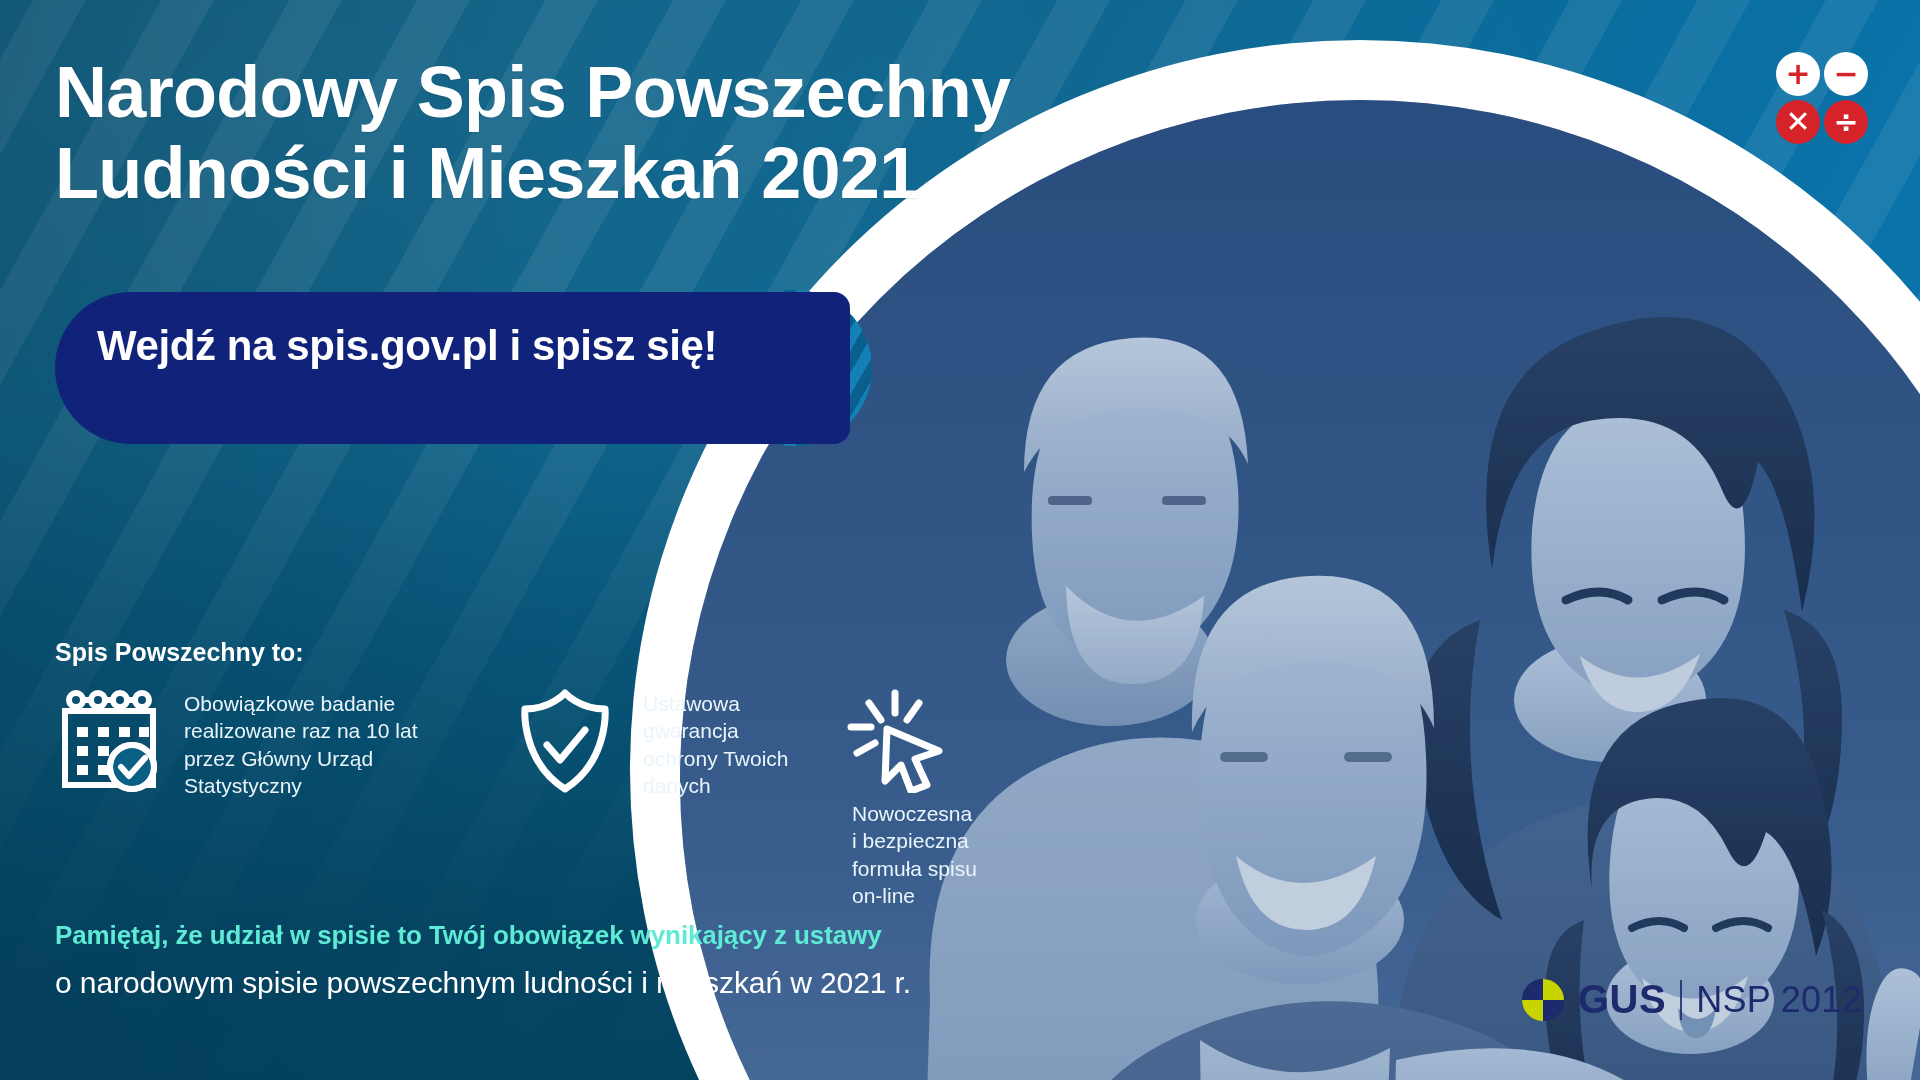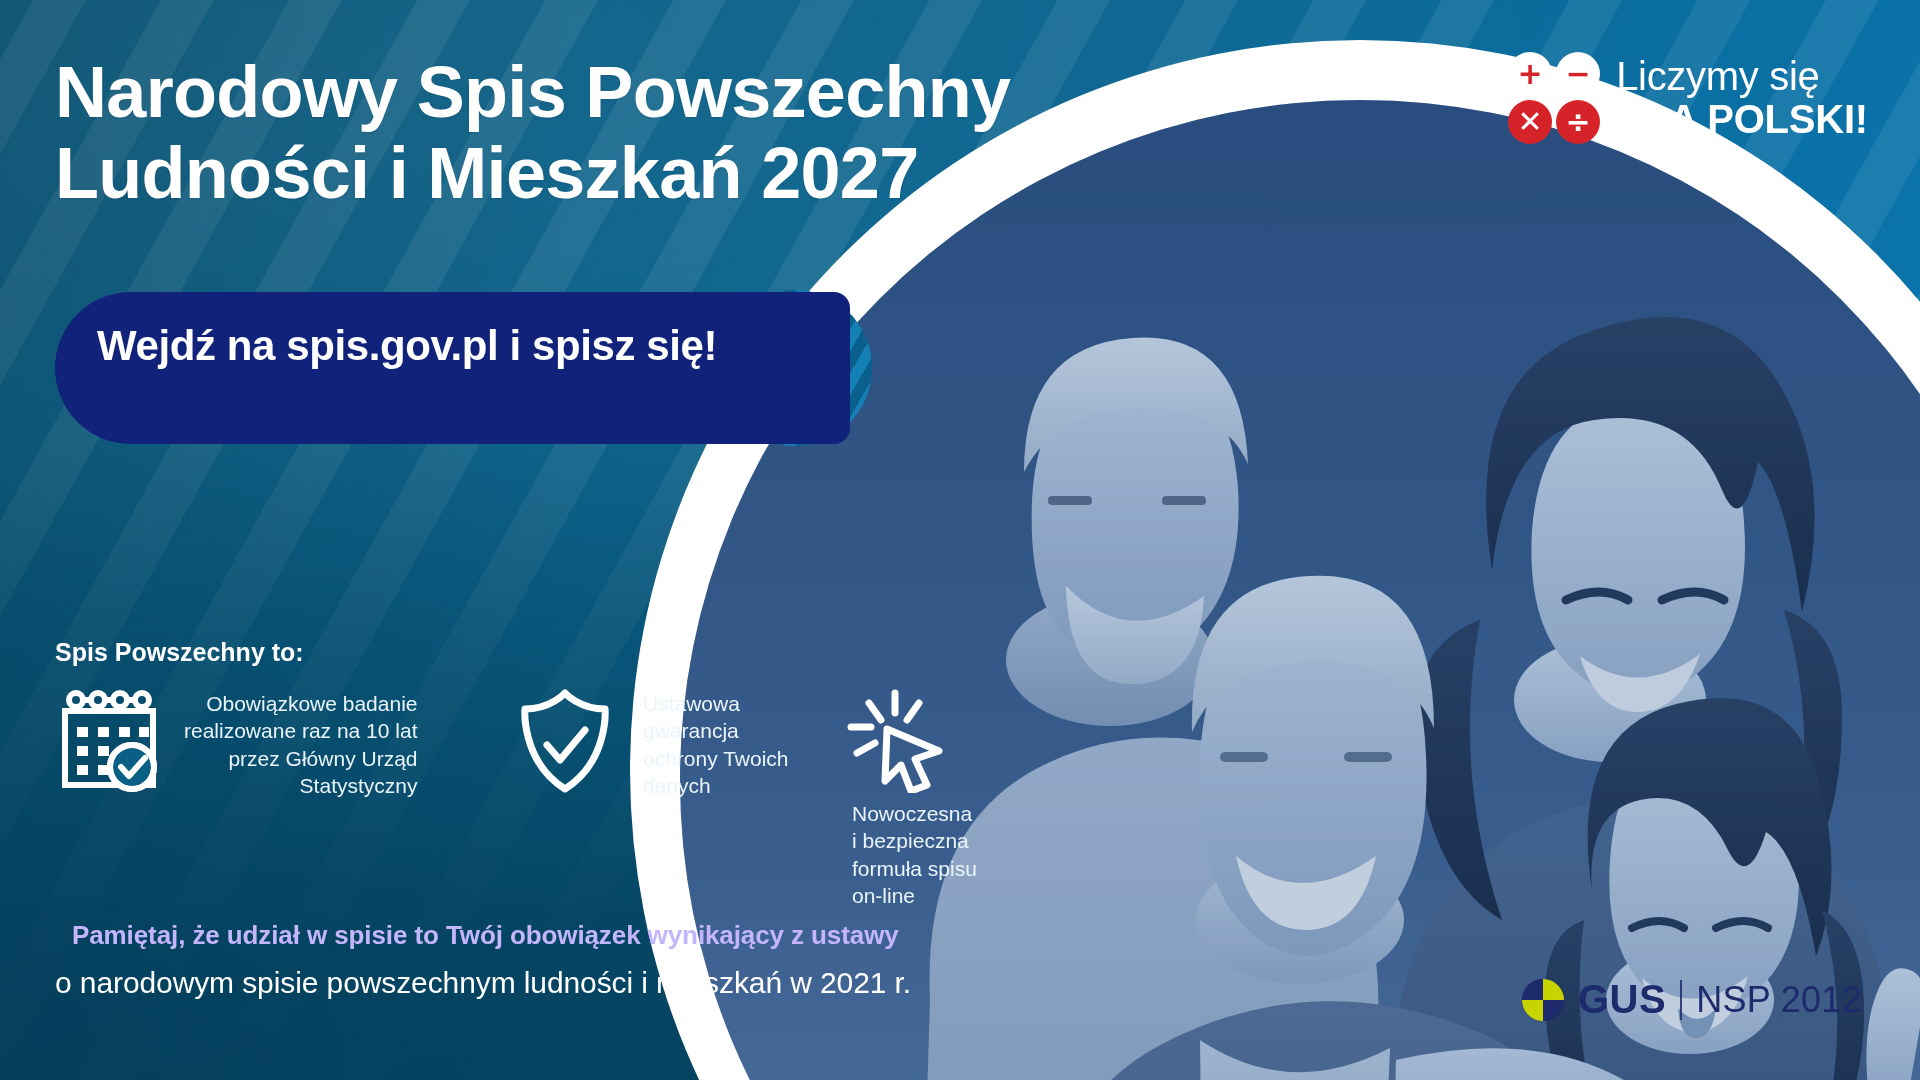--- a/index.html
+++ b/index.html
@@ -56,30 +56,30 @@
      letter-spacing:-0.1px;white-space:nowrap;}
 
   
   .feat-head{position:absolute;left:55px;top:638px;color:#ffffff;font-weight:bold;font-size:25px;}
   .feat-row{position:absolute;left:50px;top:686px;width:1110px;display:flex;align-items:flex-start;}
   .feat{display:flex;align-items:flex-start;}
   .feat .ico{flex:0 0 auto;display:flex;align-items:center;justify-content:center;}
   .feat .txt{color:#eaf4fb;font-size:21px;line-height:1.3;white-space:pre-line;font-weight:normal;}
   .f1{width:460px;}
   .f1 .ico{width:120px;height:110px;}
-  .f1 .txt{margin-left:14px;padding-top:4px;text-align:right;}
+  .f1 .txt{margin-left:14px;padding-top:4px;}
   .f2{width:330px;gap:9px;}
   .f2 .ico{width:110px;height:110px;}
   .f2 .txt{margin-left:14px;padding-top:4px;}
   .f3{width:320px;flex-direction:column;}
   .f3 .ico{width:110px;height:110px;}
   .f3 .txt{margin-left:12px;padding-top:4px;}
 
   
-  .note1{position:absolute;left:72px;top:920px;color:#c4b5fd;font-weight:bold;font-size:26px;letter-spacing:-0.1px;}
+  .note1{position:absolute;left:55px;top:920px;color:#5eead4;font-weight:bold;font-size:26px;letter-spacing:-0.1px;}
   .note2{position:absolute;left:55px;top:966px;color:#ffffff;font-weight:normal;font-size:30px;letter-spacing:-0.1px;}
 
   
   .gus{position:absolute;right:58px;bottom:58px;display:flex;align-items:center;gap:14px;}
   .gus-mark{position:relative;width:42px;height:42px;border-radius:50%;overflow:hidden;background:#1d2a6c;}
   .gus-mark .tl{position:absolute;left:0;top:0;width:21px;height:21px;background:#1d2a6c;}
   .gus-mark .tr{position:absolute;right:0;top:0;width:21px;height:21px;background:#c8d400;}
   .gus-mark .bl{position:absolute;left:0;bottom:0;width:21px;height:21px;background:#c8d400;}
   .gus-mark .br{position:absolute;right:0;bottom:0;width:21px;height:21px;background:#1d2a6c;}
   .gus-word{color:#1d2a6c;font-weight:bold;font-size:40px;letter-spacing:0.5px;}
@@ -201,32 +201,28 @@
       </g>
 
       <path d="M716 960 q150 -34 244 30 q50 32 30 72 q-22 40 -80 10 q-92 -48 -196 -24 Z" fill="url(#skinG)"></path>
 
       <rect x="0" y="0" width="1360" height="1360" fill="#2f5f9e" opacity="0.20"></rect>
       <rect x="0" y="0" width="1360" height="1360" fill="#081c33" opacity="0.06"></rect>
     </svg>
   </div>
 
   <div class="title">Narodowy Spis Powszechny
-Ludności i Mieszkań 2027</div>
+Ludności i Mieszkań 2021</div>
 
   <div class="brand">
     <div class="brand-ops">
       <div class="op light">+</div>
       <div class="op light">−</div>
       <div class="op dark">✕</div>
       <div class="op dark">÷</div>
-    </div>
-    <div class="brand-text">
-      <div class="brand-t1">Liczymy się</div>
-      <div class="brand-t2">DLA POLSKI!</div>
     </div>
   </div>
 
   <div class="cta-wrap">
     <div class="cta-stripecircle">
         <i></i>
       </div>
     <div class="cta">
       <div class="cta-l1">Wejdź na spis.gov.pl i spisz się!</div>
     </div>

